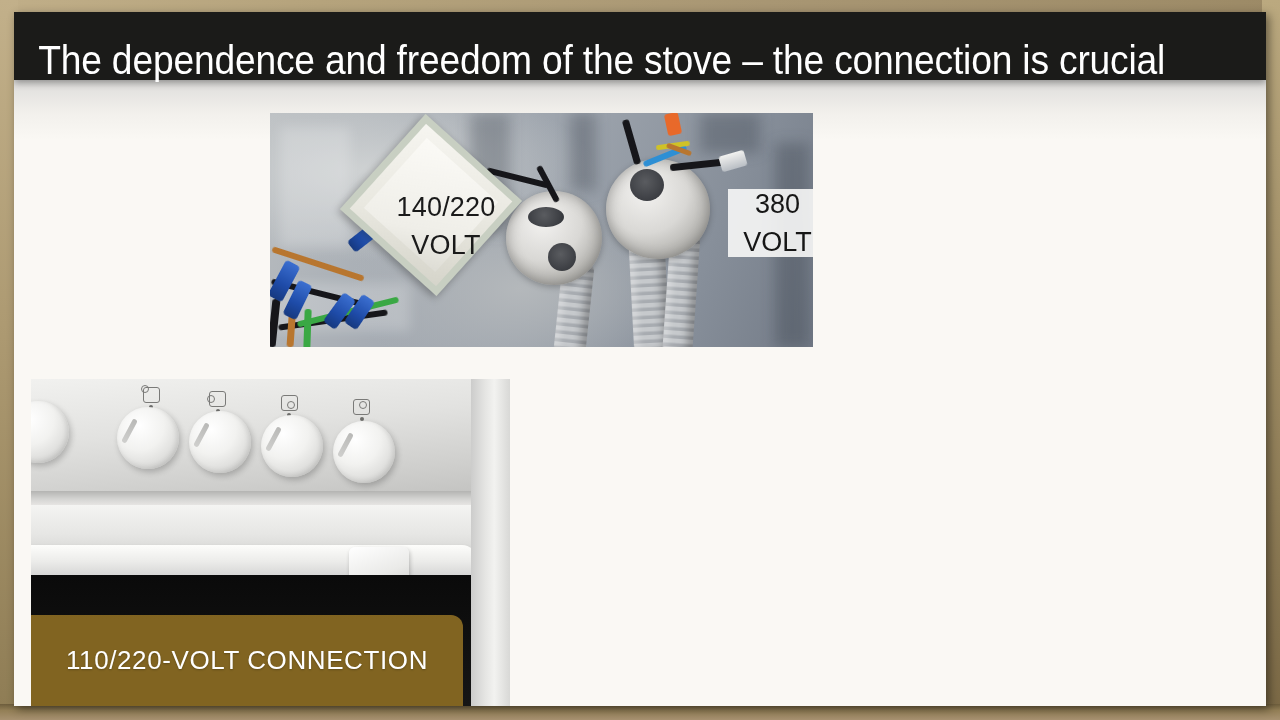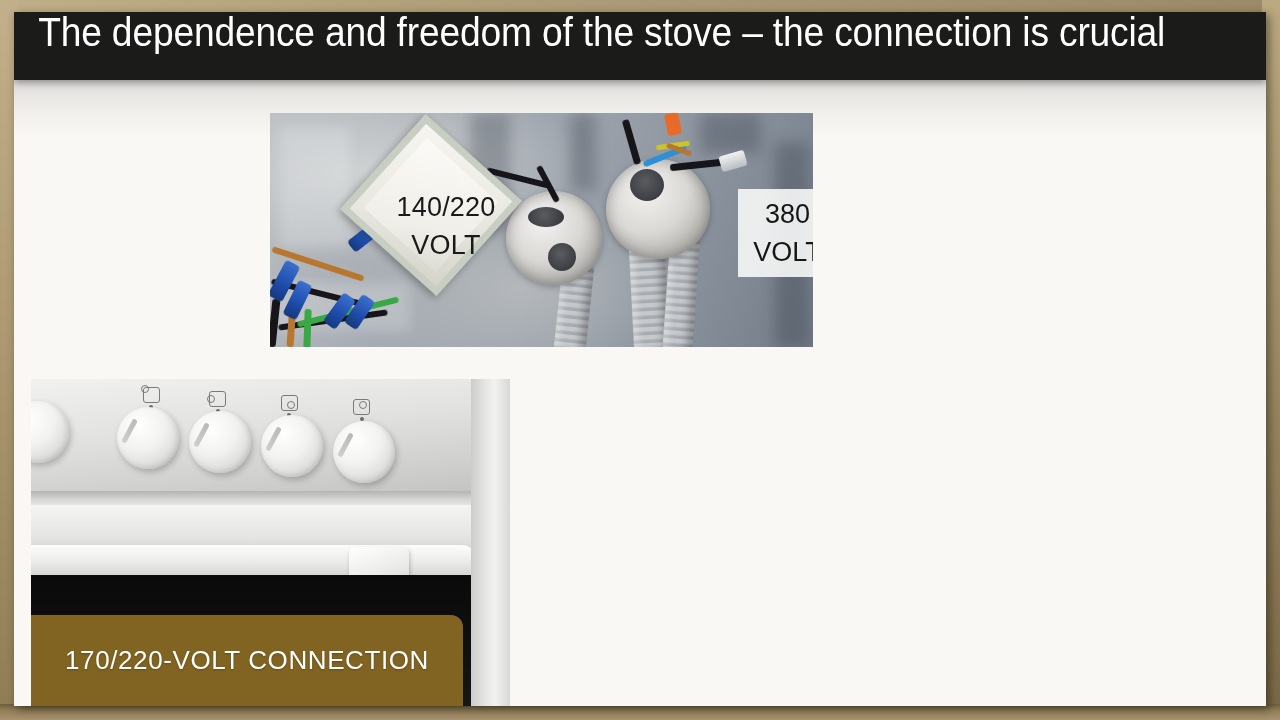--- a/index.html
+++ b/index.html
@@ -69,21 +69,21 @@
 
   
   #title-bar {
     position: absolute;
     left: 0;
     top: 0;
     width: 1252px;
     height: 68px;
     background: #1b1b19;
     display: flex;
-    align-items: flex-start;
+    align-items: flex-end;
     box-shadow: 0 3px 7px rgba(0,0,0,0.35);
   }
   #title-text {
     color: #ffffff;
     font-family: "Liberation Sans Narrow", "Liberation Sans", sans-serif;
     font-size: 40px;
     font-weight: 400;
     letter-spacing: -0.2px;
     line-height: 1;
     padding-left: 26px;
@@ -189,24 +189,24 @@
     width: 130px;
     text-align: center;
     color: #1a1a1a;
     font-family: "Liberation Sans Narrow", "Liberation Sans", sans-serif;
     font-size: 27px;
     line-height: 1.42;
     letter-spacing: 0.2px;
   }
   #label-380-box {
     position: absolute;
-    left: 468px;
+    left: 458px;
     top: 76px;
     width: 99px;
-    height: 88px;
+    height: 68px;
     background: rgba(250,250,249,0.88);
   }
   #label-380 {
     position: absolute;
     inset: 0;
     display: flex;
     flex-direction: column;
     justify-content: center;
     align-items: center;
     color: #161616;
@@ -448,19 +448,19 @@
       <div class="knob" style="left:302px; top:42px;">
         <div class="knob-pointer"></div>
       </div>
 
       <div id="stove-handle-bar"></div>
       <div id="stove-handle-tip"></div>
       <div id="stove-dark"></div>
       <div id="stove-side"></div>
 
       <div id="stove-caption">
-        <div class="caption-line">170/220-VOLT CONNECTION</div>
+        <div class="caption-line">110/220-VOLT CONNECTION</div>
       </div>
 
     </div>
 
   </div>
 </div>
 
 </body></html>

